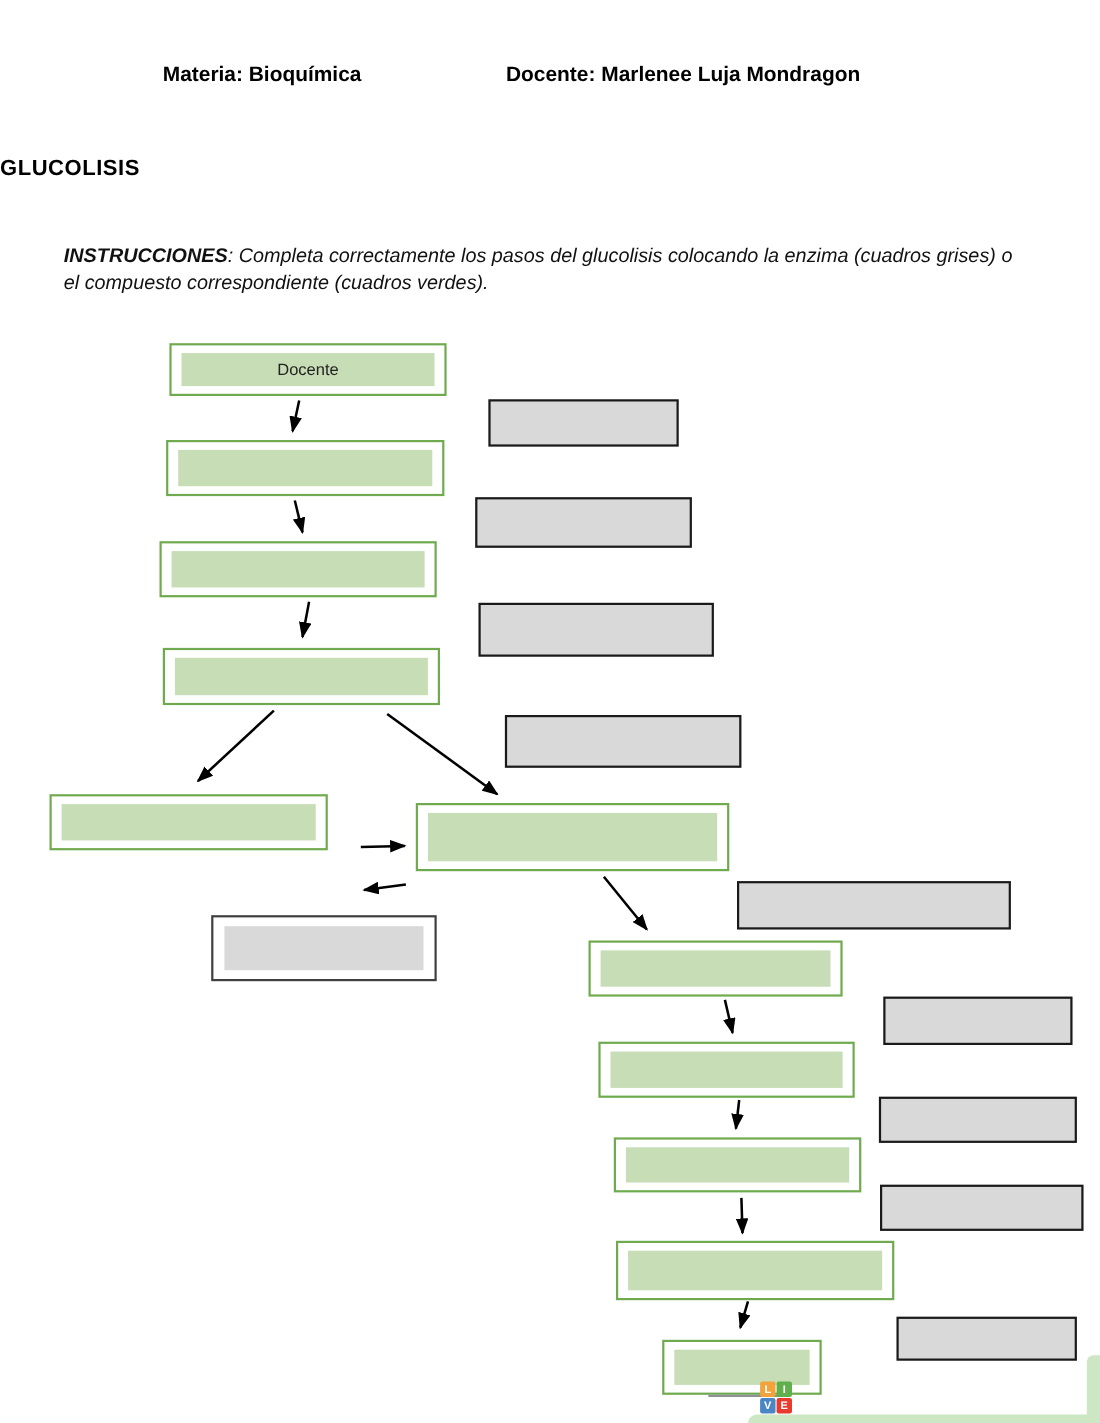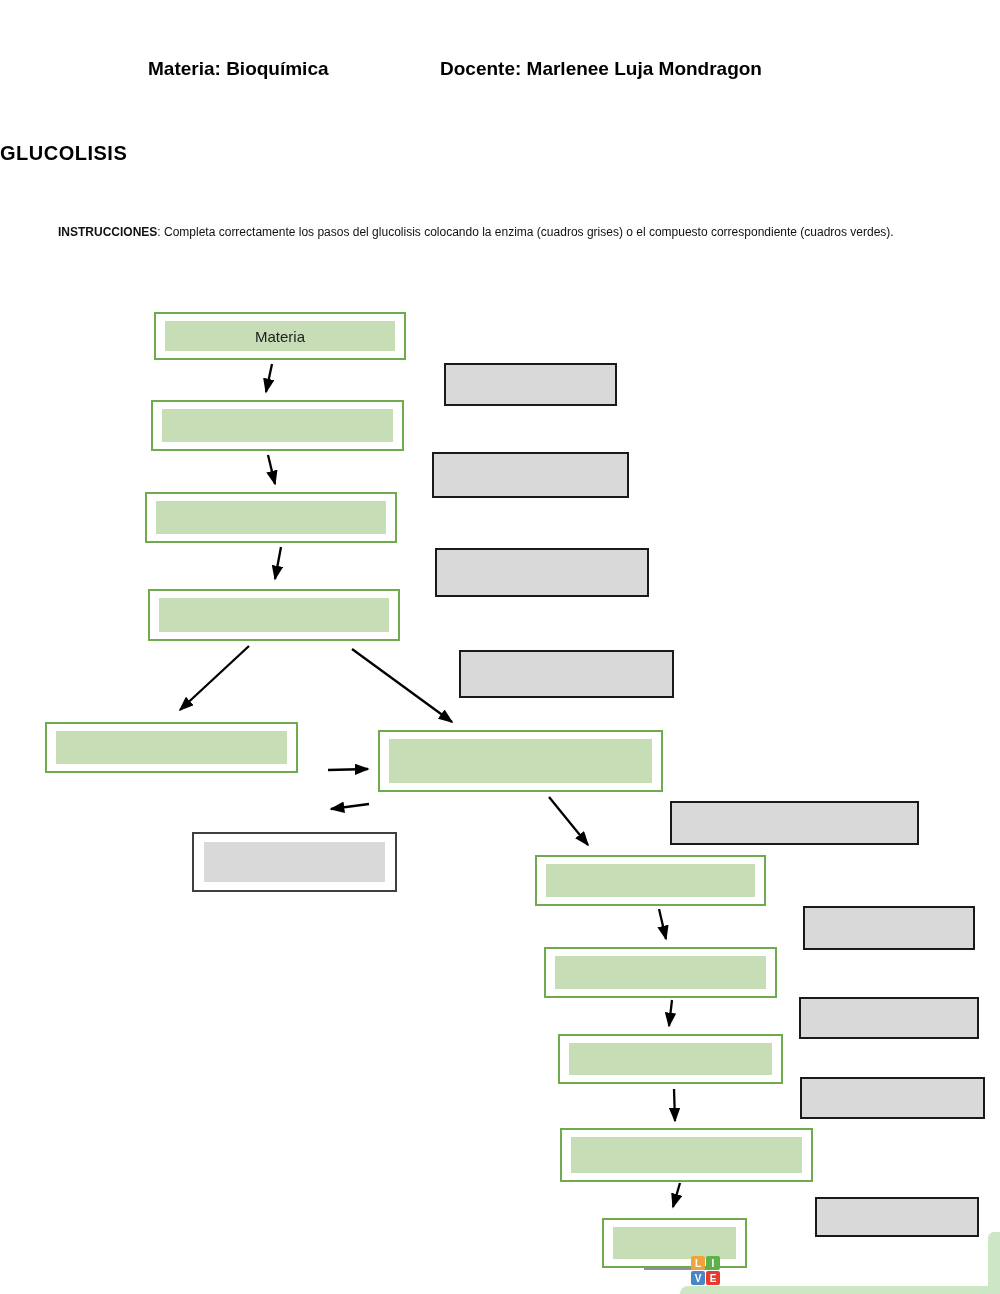--- a/index.html
+++ b/index.html
@@ -9,29 +9,29 @@
     width:1000px; height:1294px;
     background:#ffffff;
     font-family:"Liberation Sans", sans-serif;
     overflow:hidden;
   }
   .hdr {
     position:absolute; top:58px; left:0; width:1000px;
     font-size:19px; font-weight:bold; color:#000;
   }
   .hdr .materia { position:absolute; left:148px; top:0; white-space:nowrap; }
-  .hdr .docente { position:absolute; left:440px; top:0; white-space:nowrap; }
+  .hdr .docente { position:absolute; left:460px; top:0; white-space:nowrap; }
   .title {
     position:absolute; top:142px; left:0; width:1000px;
     font-size:20px; font-weight:bold; color:#000;
     letter-spacing:0.5px;
   }
   .instructions {
     position:absolute; top:220px; left:58px; width:872px;
-    font-size:12px; line-height:25px; color:#111;
+    font-size:18px; line-height:25px; color:#111;font-style:italic;
   }
   .instructions b { font-weight:bold; }
 
   
   .gbox {
     position:absolute;
     border:2px solid #6faa4e;
     background:#ffffff;
   }
   .gbox .fill {
@@ -123,21 +123,21 @@
       <line x1="369" y1="804" x2="331" y2="809"></line>
       <line x1="549" y1="797" x2="588" y2="845"></line>
       <line x1="659" y1="909" x2="666" y2="939"></line>
       <line x1="672" y1="1000" x2="669" y2="1026"></line>
       <line x1="674" y1="1089" x2="675" y2="1121"></line>
       <line x1="680" y1="1183" x2="673" y2="1207"></line>
     </g>
   </svg>
 
   <div class="gbox" style="left:154px;top:312px;width:252px;height:48px;">
-    <div class="fill">Materia</div>
+    <div class="fill">Docente</div>
   </div>
 
   <div class="gbox" style="left:151px;top:400px;width:253px;height:51px;">
       <div class="fill"></div>
     </div>
 
   <div class="gbox" style="left:145px;top:492px;width:252px;height:51px;">
       <div class="fill"></div>
     </div>
 

